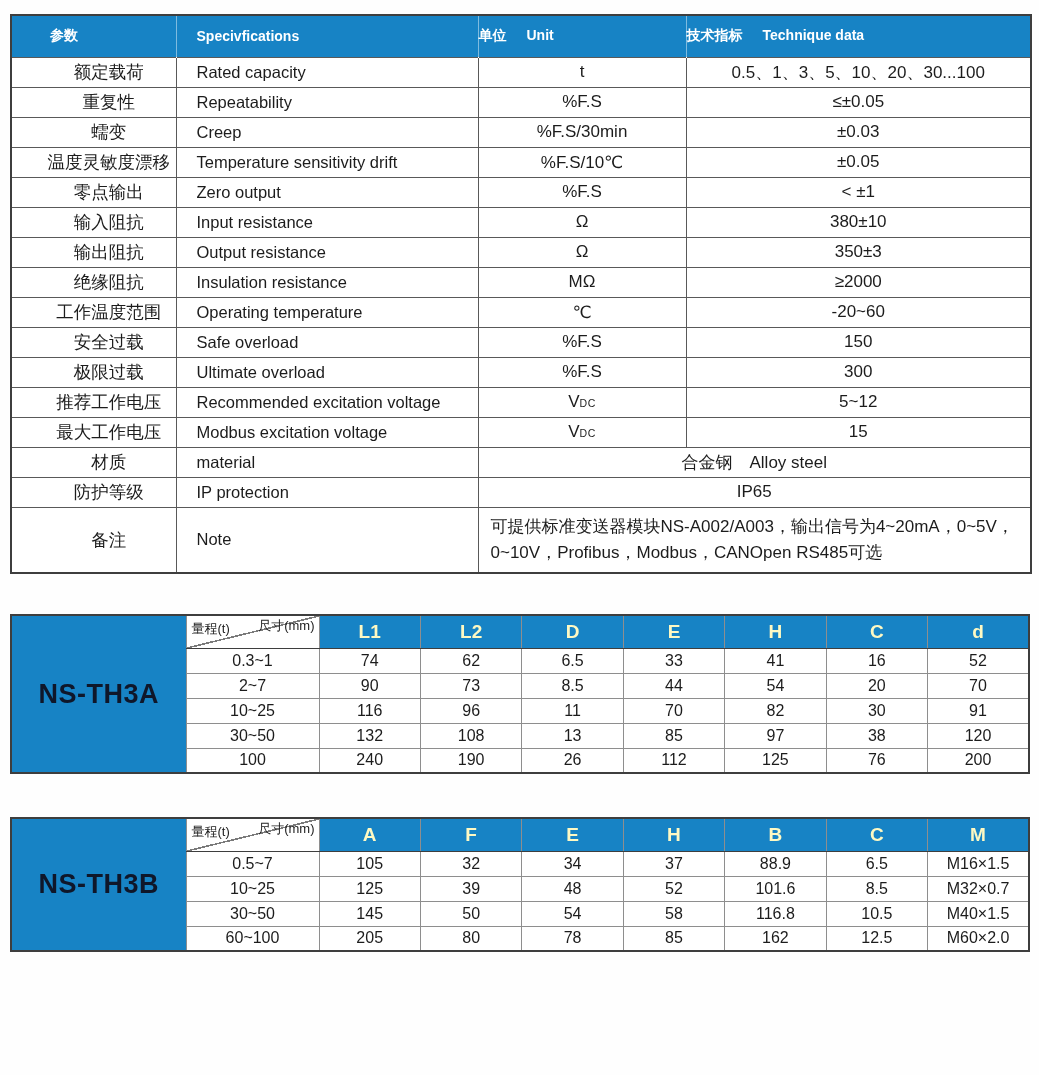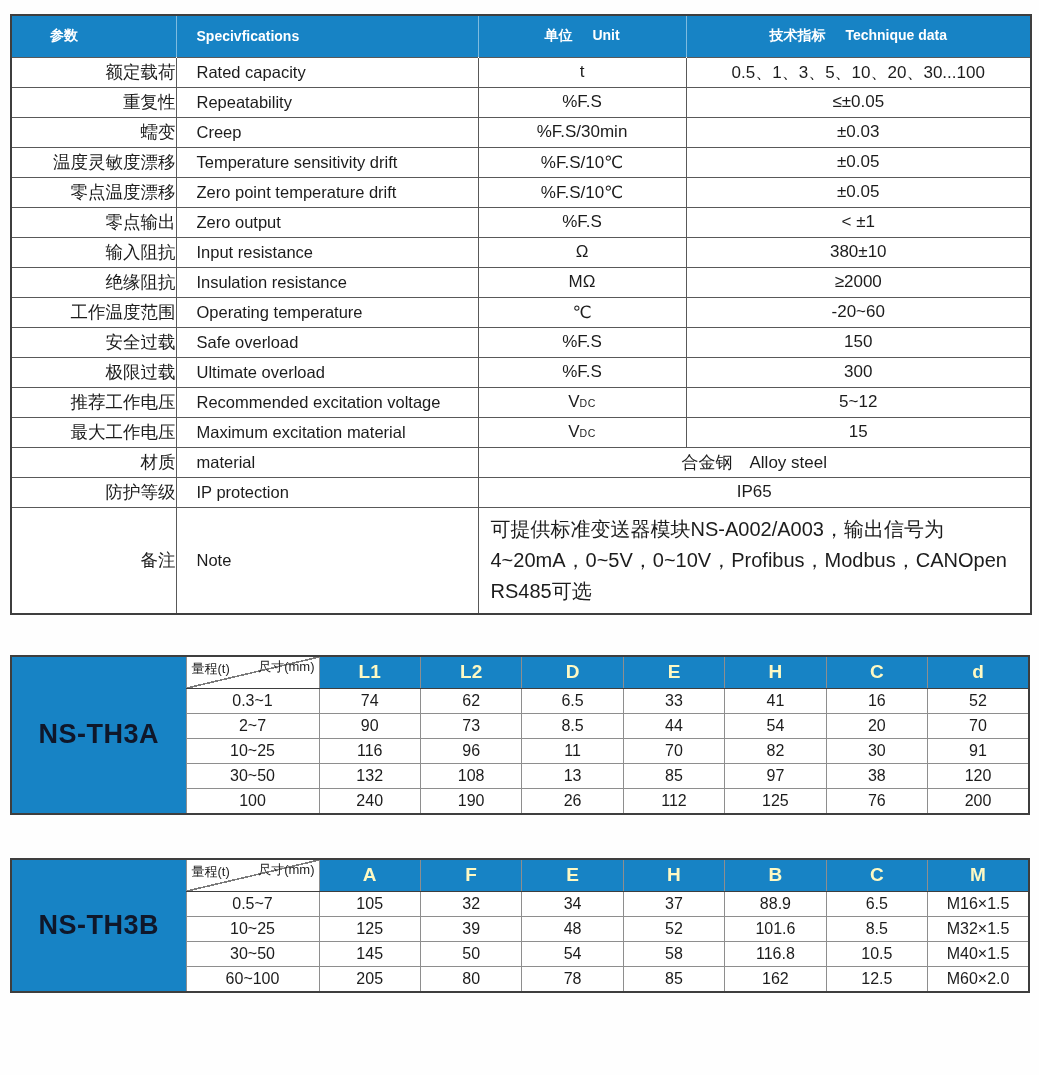--- a/index.html
+++ b/index.html
@@ -17,37 +17,37 @@
     background: var(--accent);
     color: #fff;
     height: 42px;
     font-size: 14px;
     font-weight: bold;
     vertical-align: middle;
   }
   .spec thead th + th { border-left: 1px solid rgba(255,255,255,.45); }
   .spec th.h-param { text-align: left; padding-left: 38px; }
   .spec th.h-spec  { text-align: left; padding-left: 20px; }
-  .spec th.h-unit, .spec th.h-data { text-align: center; }
+  .spec th.h-unit, .spec th.h-data { text-align: left; }
   .spec th .zh { margin-right: 20px; }
   .spec tbody td {
     border: 1px solid #595959;
     height: 30px;
     font-size: 17px;
     vertical-align: middle;
     background: #fff;
   }
-  .spec td.c-param { text-align: right; padding-left: 30px; font-size: 17.5px; }
+  .spec td.c-param { text-align: center; padding-left: 30px; font-size: 17.5px; }
   .spec td.c-spec  { text-align: left; padding-left: 20px; font-size: 16.5px; }
   .spec td.c-unit  { text-align: center; }
   .spec td.c-val   { text-align: center; }
   .spec td.c-val.left {
     text-align: left;
     padding: 6px 10px 6px 12px;
-    font-size: 20px;
+    font-size: 17px;
     line-height: 1.55;
   }
   .spec tr.tall td { height: 60px; }
   .sub { font-size: 0.62em; letter-spacing: .5px; }
 
   
   .gap-a { height: 40px; }
   .gap-b { height: 43px; }
   table.dim { border: 2px solid #3e3e3e; }
   .dim td, .dim th {
@@ -135,38 +135,38 @@
         <td class="c-unit">%F.S/30min</td>
         <td class="c-val">±0.03</td>
       </tr>
       <tr>
         <td class="c-param">温度灵敏度漂移</td>
         <td class="c-spec">Temperature sensitivity drift</td>
         <td class="c-unit">%F.S/10℃</td>
         <td class="c-val">±0.05</td>
       </tr>
       <tr>
-        <td class="c-param">零点温度漂移</td>
-        <td class="c-spec">Zero point temperature drift</td>
-        <td class="c-unit">%F.S/10℃</td>
-        <td class="c-val">±0.05</td>
-      </tr>
-      <tr>
         <td class="c-param">零点输出</td>
         <td class="c-spec">Zero output</td>
         <td class="c-unit">%F.S</td>
         <td class="c-val">&lt; ±1</td>
       </tr>
       <tr>
         <td class="c-param">输入阻抗</td>
         <td class="c-spec">Input resistance</td>
         <td class="c-unit">Ω</td>
         <td class="c-val">380±10</td>
       </tr>
       <tr>
+        <td class="c-param">输出阻抗</td>
+        <td class="c-spec">Output resistance</td>
+        <td class="c-unit">Ω</td>
+        <td class="c-val">350±3</td>
+      </tr>
+      <tr>
         <td class="c-param">绝缘阻抗</td>
         <td class="c-spec">Insulation resistance</td>
         <td class="c-unit">MΩ</td>
         <td class="c-val">≥2000</td>
       </tr>
       <tr>
         <td class="c-param">工作温度范围</td>
         <td class="c-spec">Operating temperature</td>
         <td class="c-unit">℃</td>
         <td class="c-val">-20~60</td>
@@ -184,21 +184,21 @@
         <td class="c-val">300</td>
       </tr>
       <tr>
         <td class="c-param">推荐工作电压</td>
         <td class="c-spec">Recommended excitation voltage</td>
         <td class="c-unit">V<span class="sub">DC</span></td>
         <td class="c-val">5~12</td>
       </tr>
       <tr>
         <td class="c-param">最大工作电压</td>
-        <td class="c-spec">Maximum excitation material</td>
+        <td class="c-spec">Modbus excitation voltage</td>
         <td class="c-unit">V<span class="sub">DC</span></td>
         <td class="c-val">15</td>
       </tr>
       <tr>
         <td class="c-param">材质</td>
         <td class="c-spec">material</td>
         <td class="c-val" colspan="2">合金钢　Alloy steel</td>
       </tr>
       <tr>
         <td class="c-param">防护等级</td>
@@ -337,21 +337,21 @@
         <td>M16×1.5</td>
       </tr>
       <tr class="datarow">
         <td>10~25</td>
         <td>125</td>
         <td>39</td>
         <td>48</td>
         <td>52</td>
         <td>101.6</td>
         <td>8.5</td>
-        <td>M32×1.5</td>
+        <td>M32×0.7</td>
       </tr>
       <tr class="datarow">
         <td>30~50</td>
         <td>145</td>
         <td>50</td>
         <td>54</td>
         <td>58</td>
         <td>116.8</td>
         <td>10.5</td>
         <td>M40×1.5</td>

